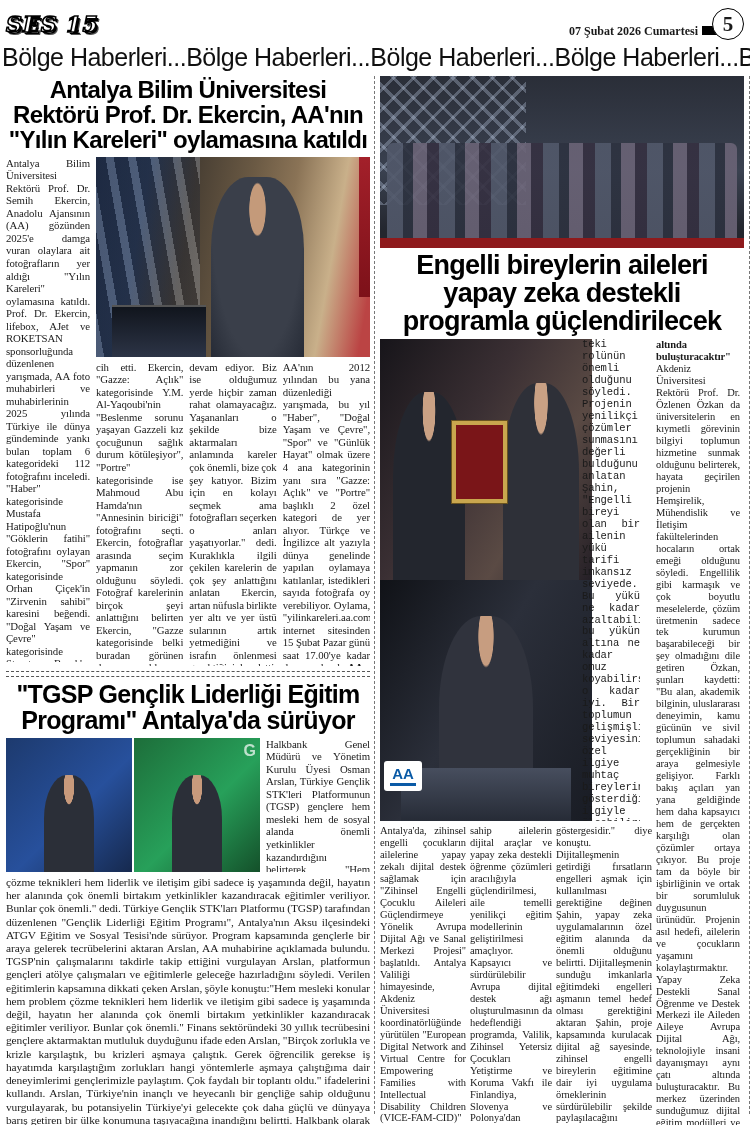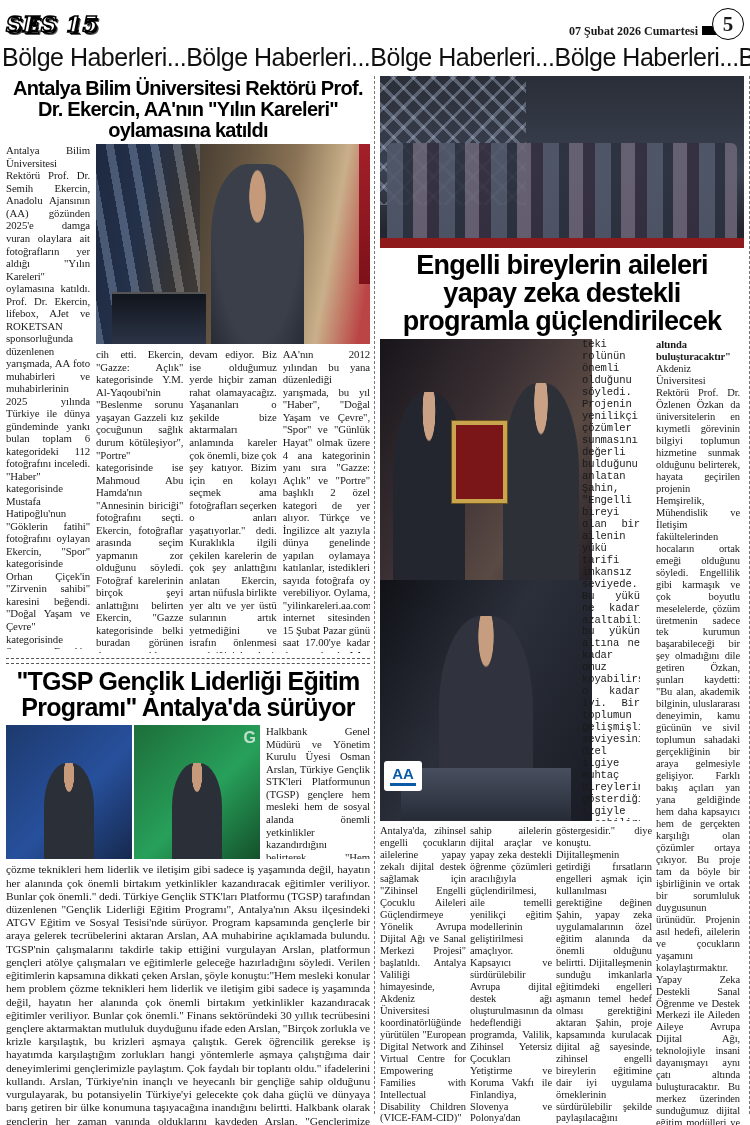--- a/index.html
+++ b/index.html
@@ -35,21 +35,21 @@
   }
   
   .main { display:flex; padding:2px 0 0 0; height:1040px; }
   .col-left { width:374px; padding:0 4px 0 6px; }
   .col-right { flex:1; padding:0 5px; border-left:1px dashed #777; border-right:1px dashed #777; }
 
   .headline {
     font-family:"Liberation Sans", sans-serif; font-weight:bold; text-align:center;
     letter-spacing:-0.7px; line-height:1.04; color:#000;
   }
-  .h-a1 { font-size:20px; margin:2px 0 4px 0; }
+  .h-a1 { font-size:24px; margin:2px 0 4px 0; }
   .h-a2 { font-size:25px; margin:4px 0 5px 0; }
   .h-a3 { font-size:27px; margin:3px 0 4px 0; }
 
   .btxt {
     font-size:10.8px; line-height:1.16; text-align:justify; letter-spacing:-0.1px;
     overflow:hidden; word-spacing:-0.3px;
   }
   .btxt b, .btxt .blead { font-weight:bold; }
 
   

